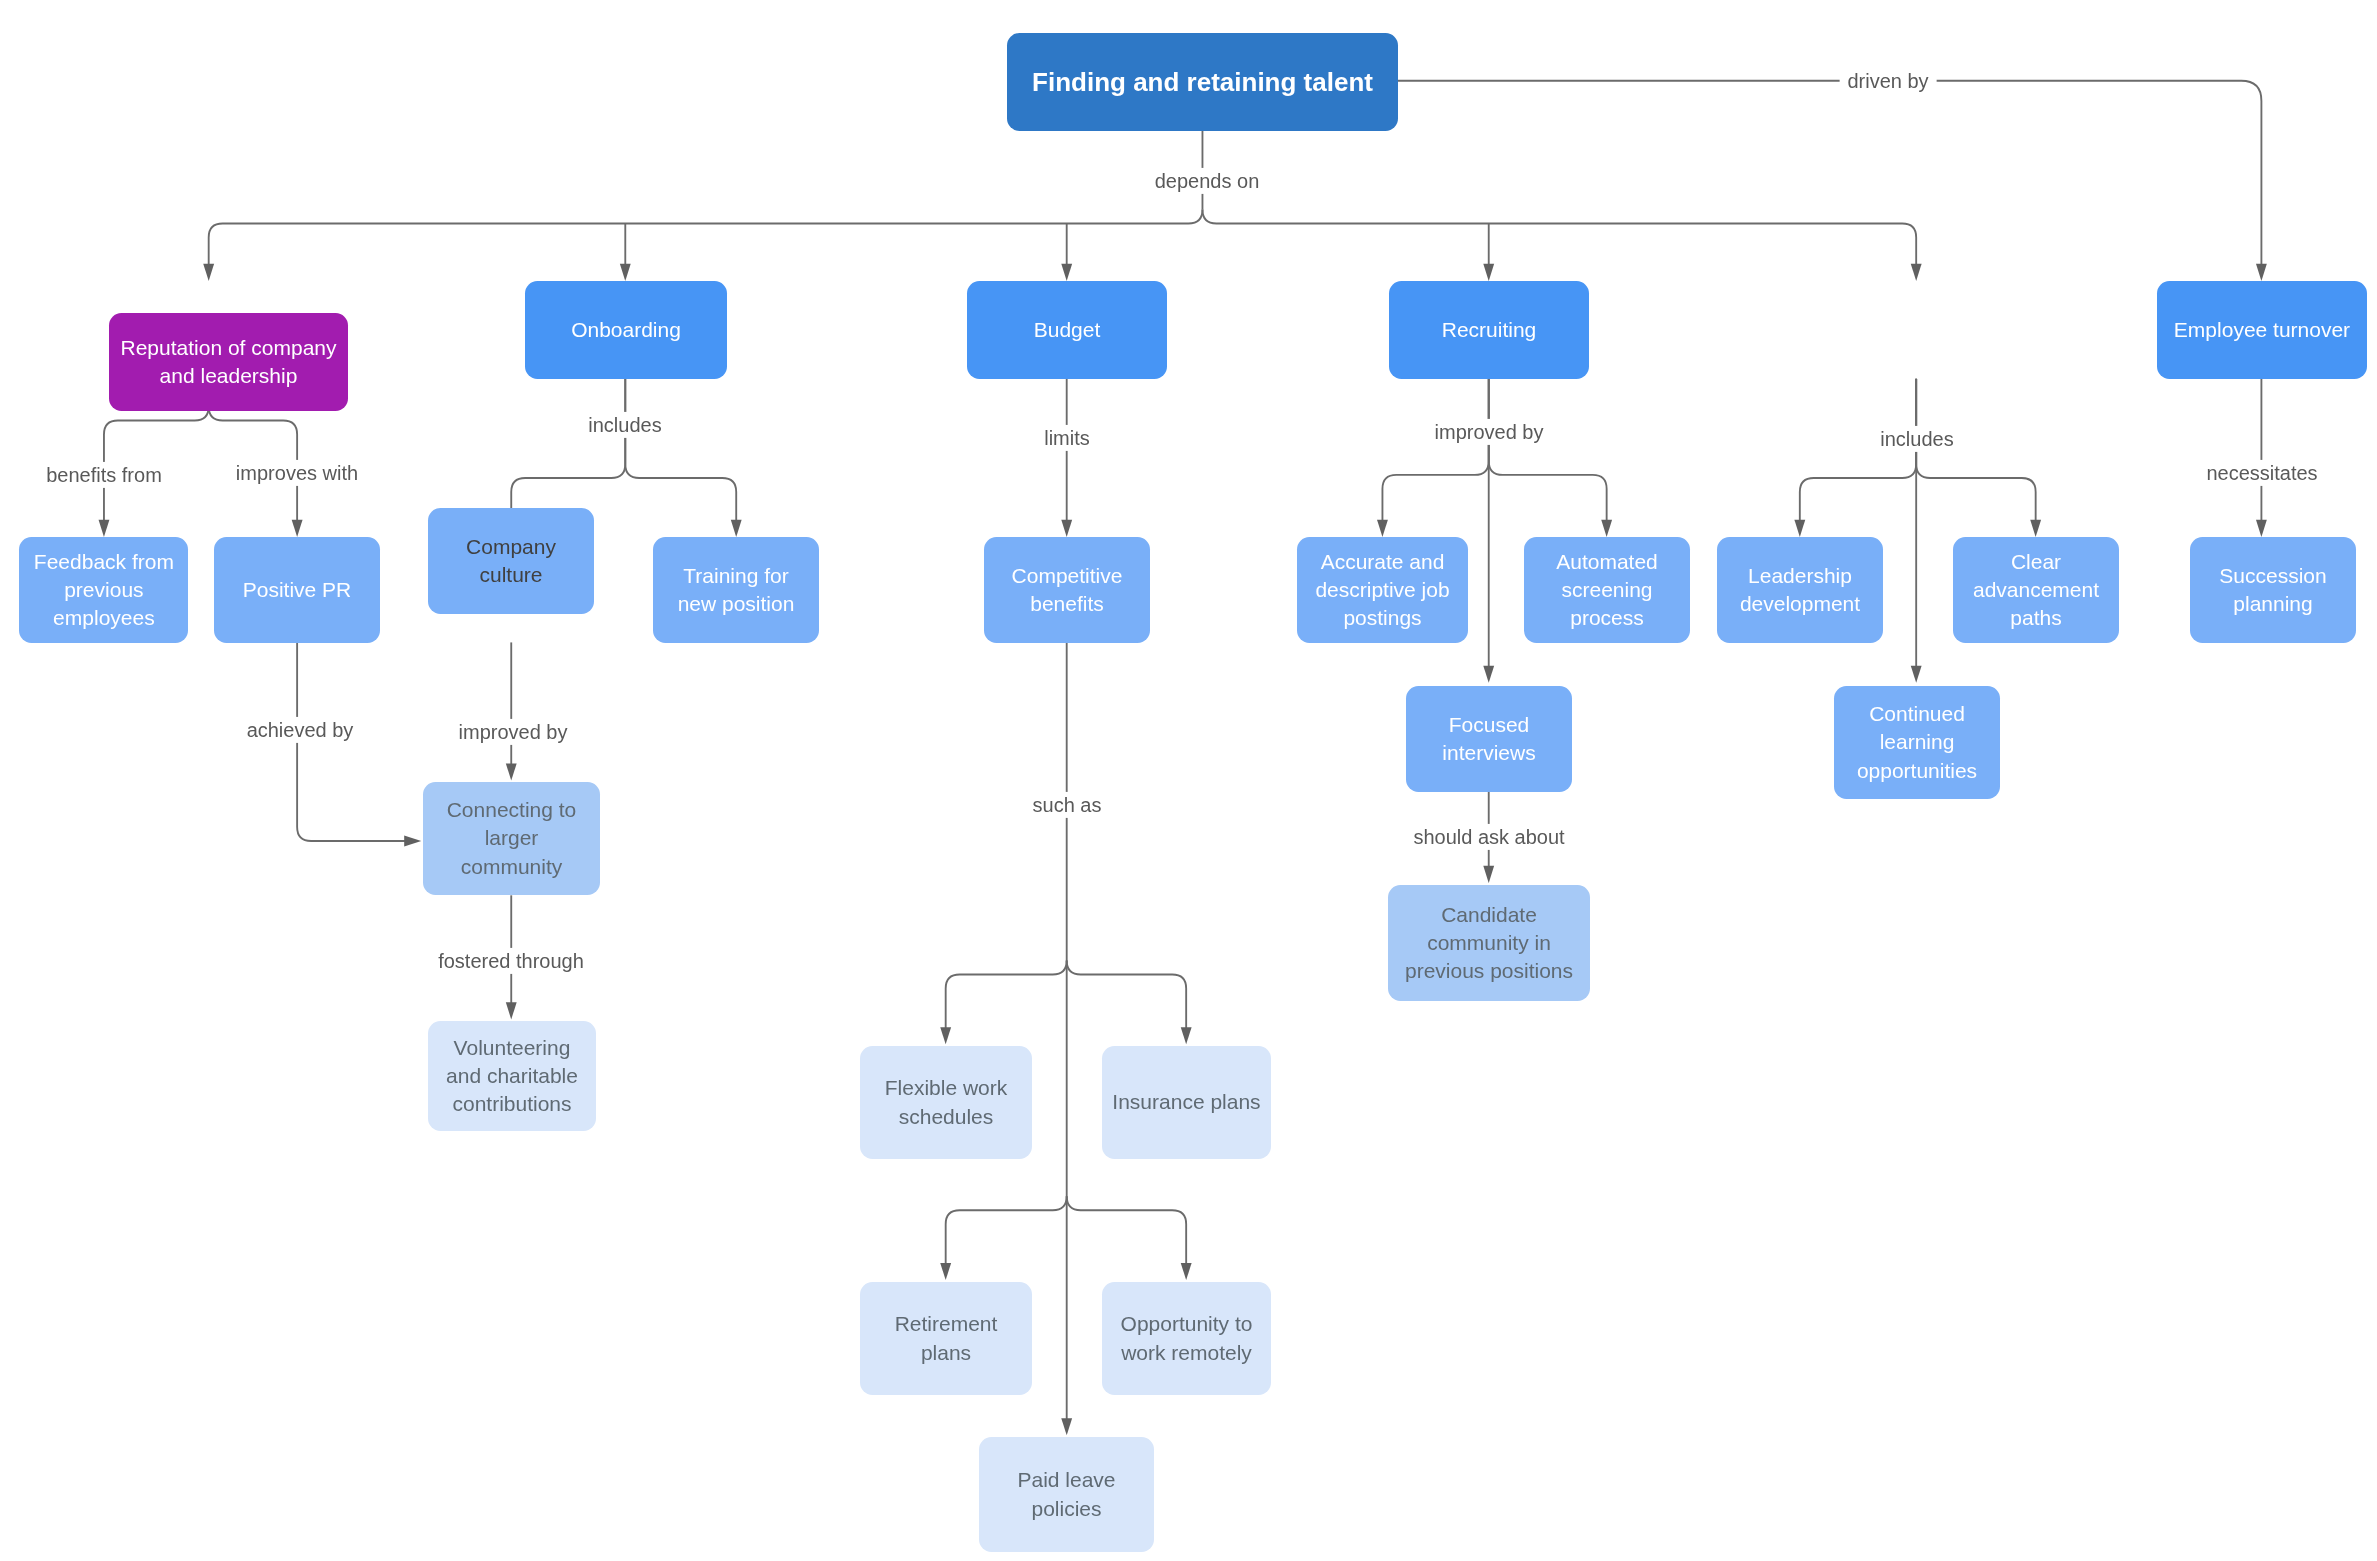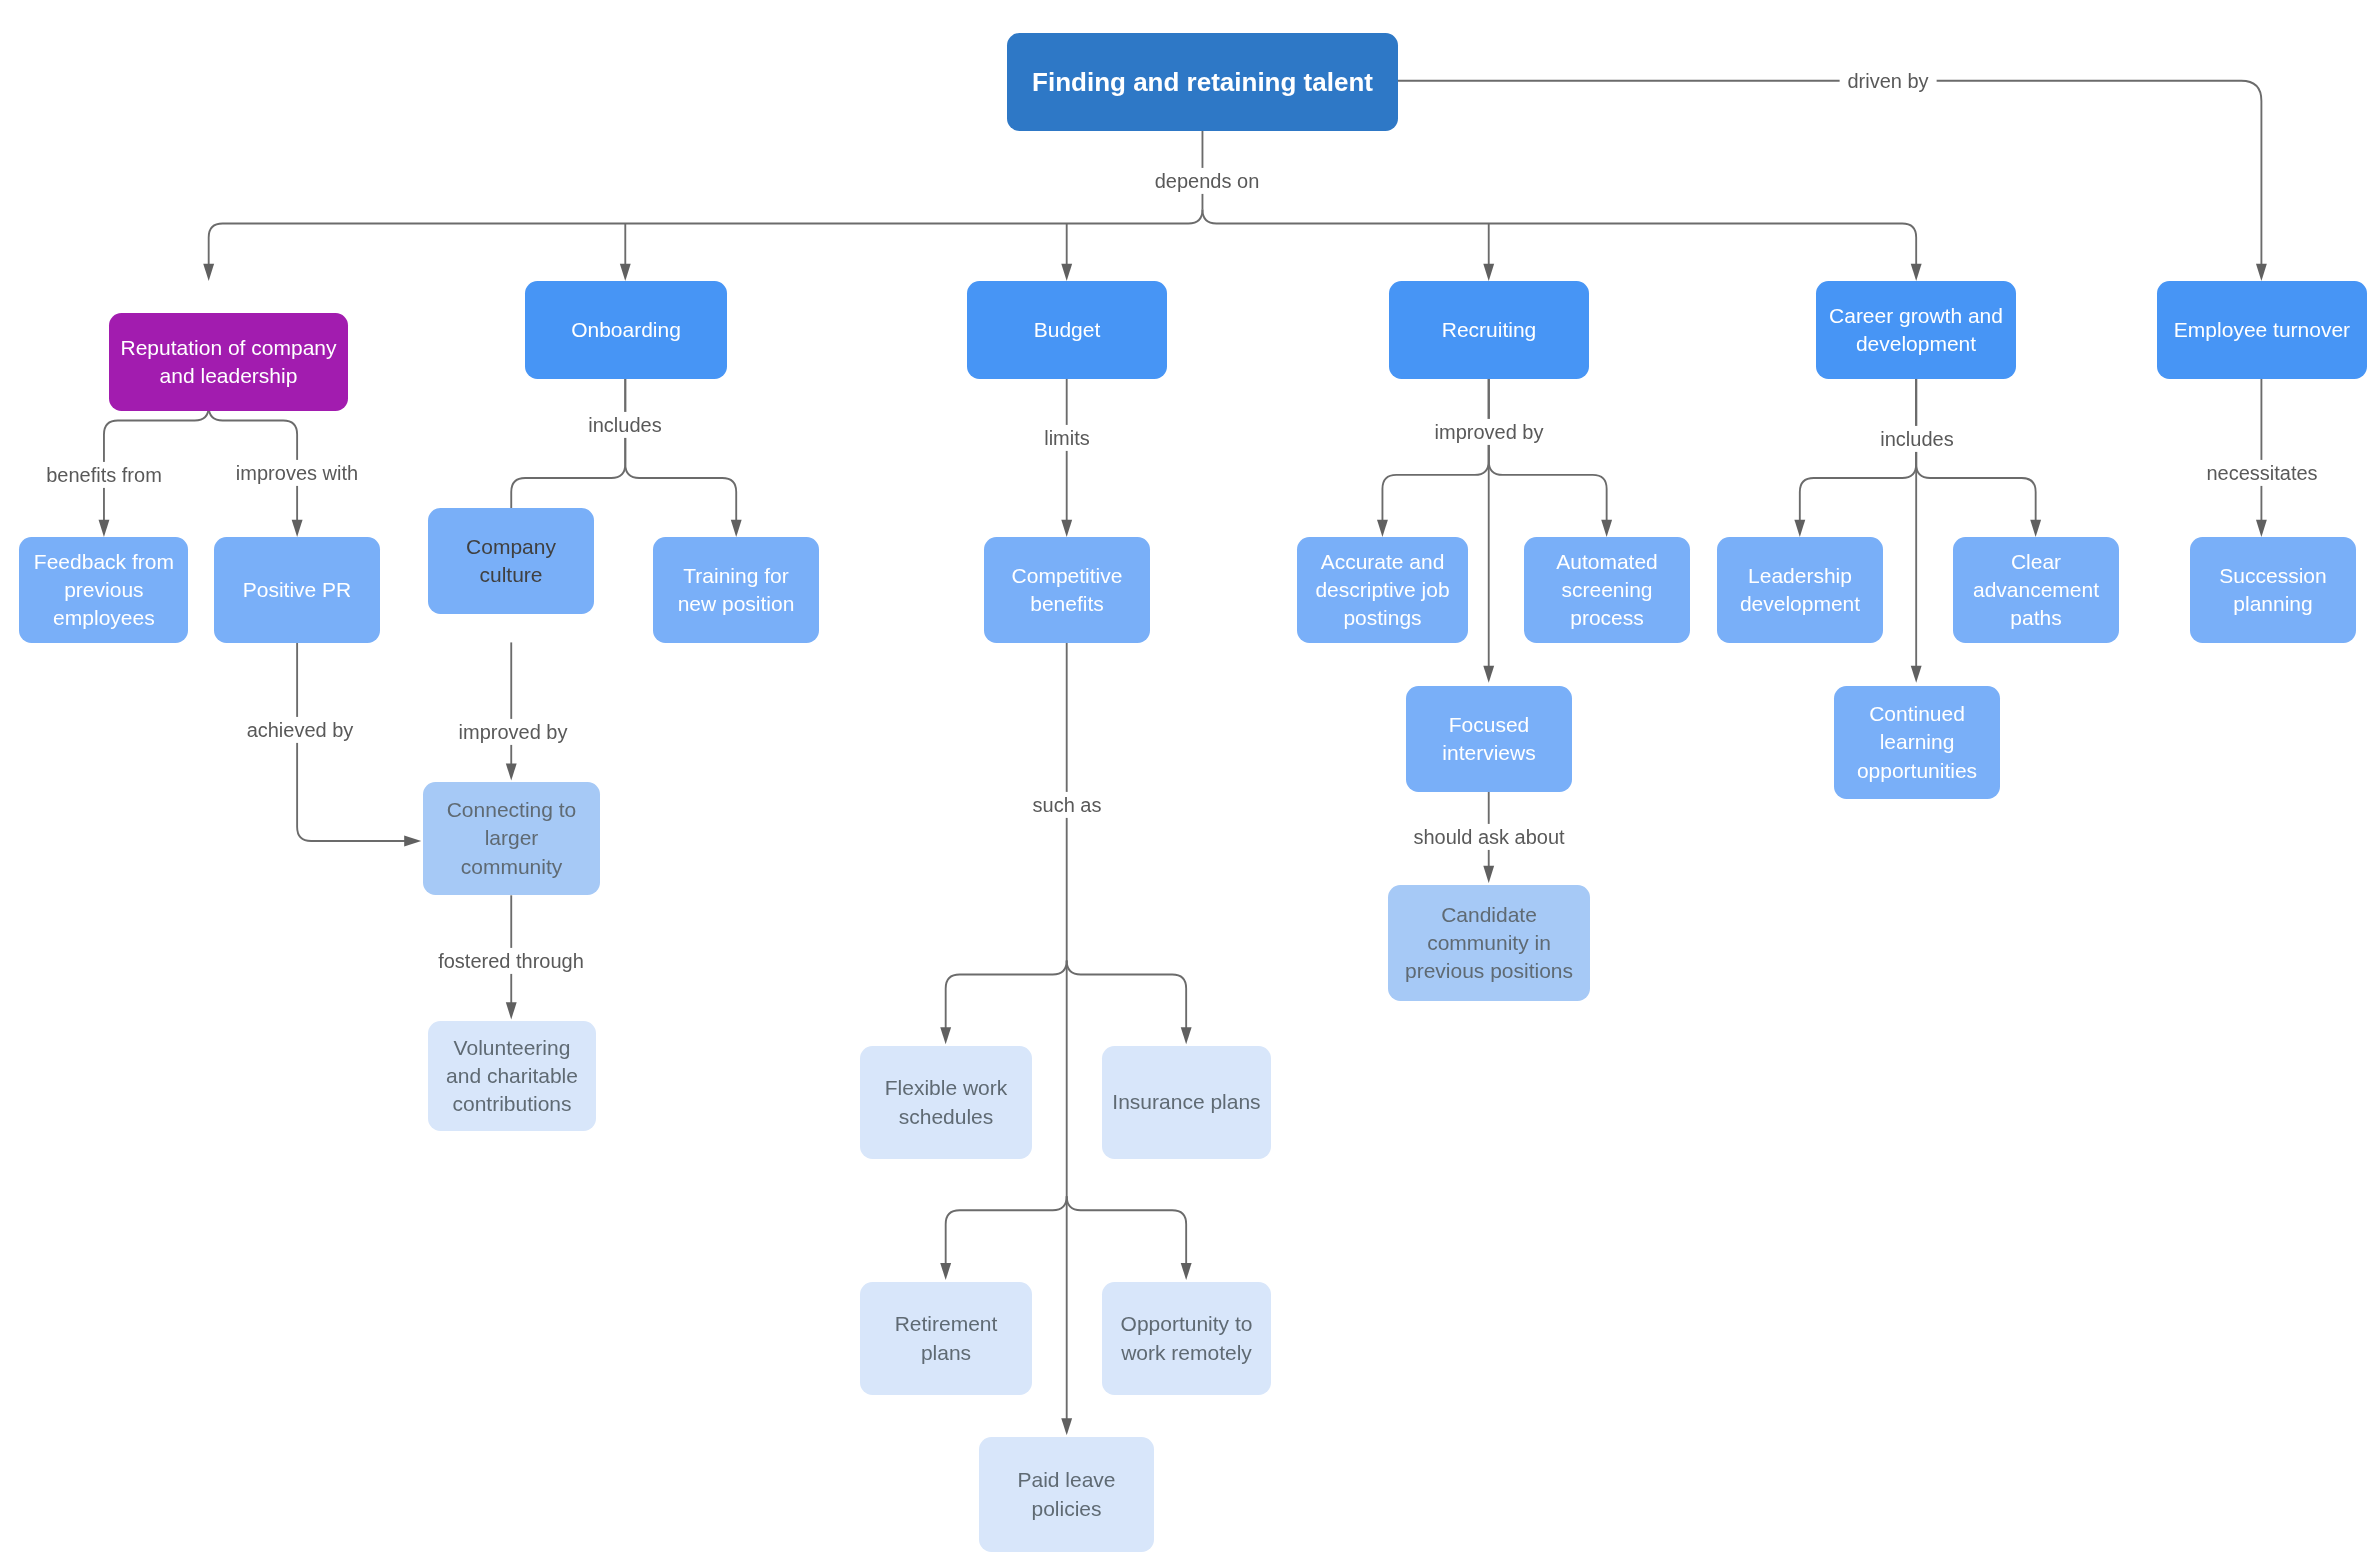--- a/index.html
+++ b/index.html
@@ -96,23 +96,20 @@
       </div>
       <div class="node" style="left: 525px; top: 281px; width: 202px; height: 98px; background: rgb(71, 149, 245); color: rgb(255, 255, 255);">
         <span>Onboarding</span>
       </div>
       <div class="node" style="left: 967px; top: 281px; width: 200px; height: 98px; background: rgb(71, 149, 245); color: rgb(255, 255, 255);">
         <span>Budget</span>
       </div>
       <div class="node" style="left: 1389px; top: 281px; width: 200px; height: 98px; background: rgb(71, 149, 245); color: rgb(255, 255, 255);">
         <span>Recruiting</span>
       </div>
-      <div class="node" style="left: 1816px; top: 281px; width: 200px; height: 98px; background: rgb(71, 149, 245); color: rgb(255, 255, 255);">
-        <span>Career growth and development</span>
-      </div>
       <div class="node" style="left: 2157px; top: 281px; width: 210px; height: 98px; background: rgb(71, 149, 245); color: rgb(255, 255, 255);">
         <span>Employee turnover</span>
       </div>
       <div class="node" style="left: 19.4px; top: 537px; width: 169px; height: 106px; background: rgb(121, 175, 248); color: rgb(255, 255, 255);">
         <span>Feedback from previous employees</span>
       </div>
       <div class="node" style="left: 214px; top: 537px; width: 166px; height: 106px; background: rgb(121, 175, 248); color: rgb(255, 255, 255);">
         <span>Positive PR</span>
       </div>
       <div class="node" style="left: 428px; top: 508px; width: 166px; height: 106px; background: rgb(121, 175, 248); color: #404040;">

